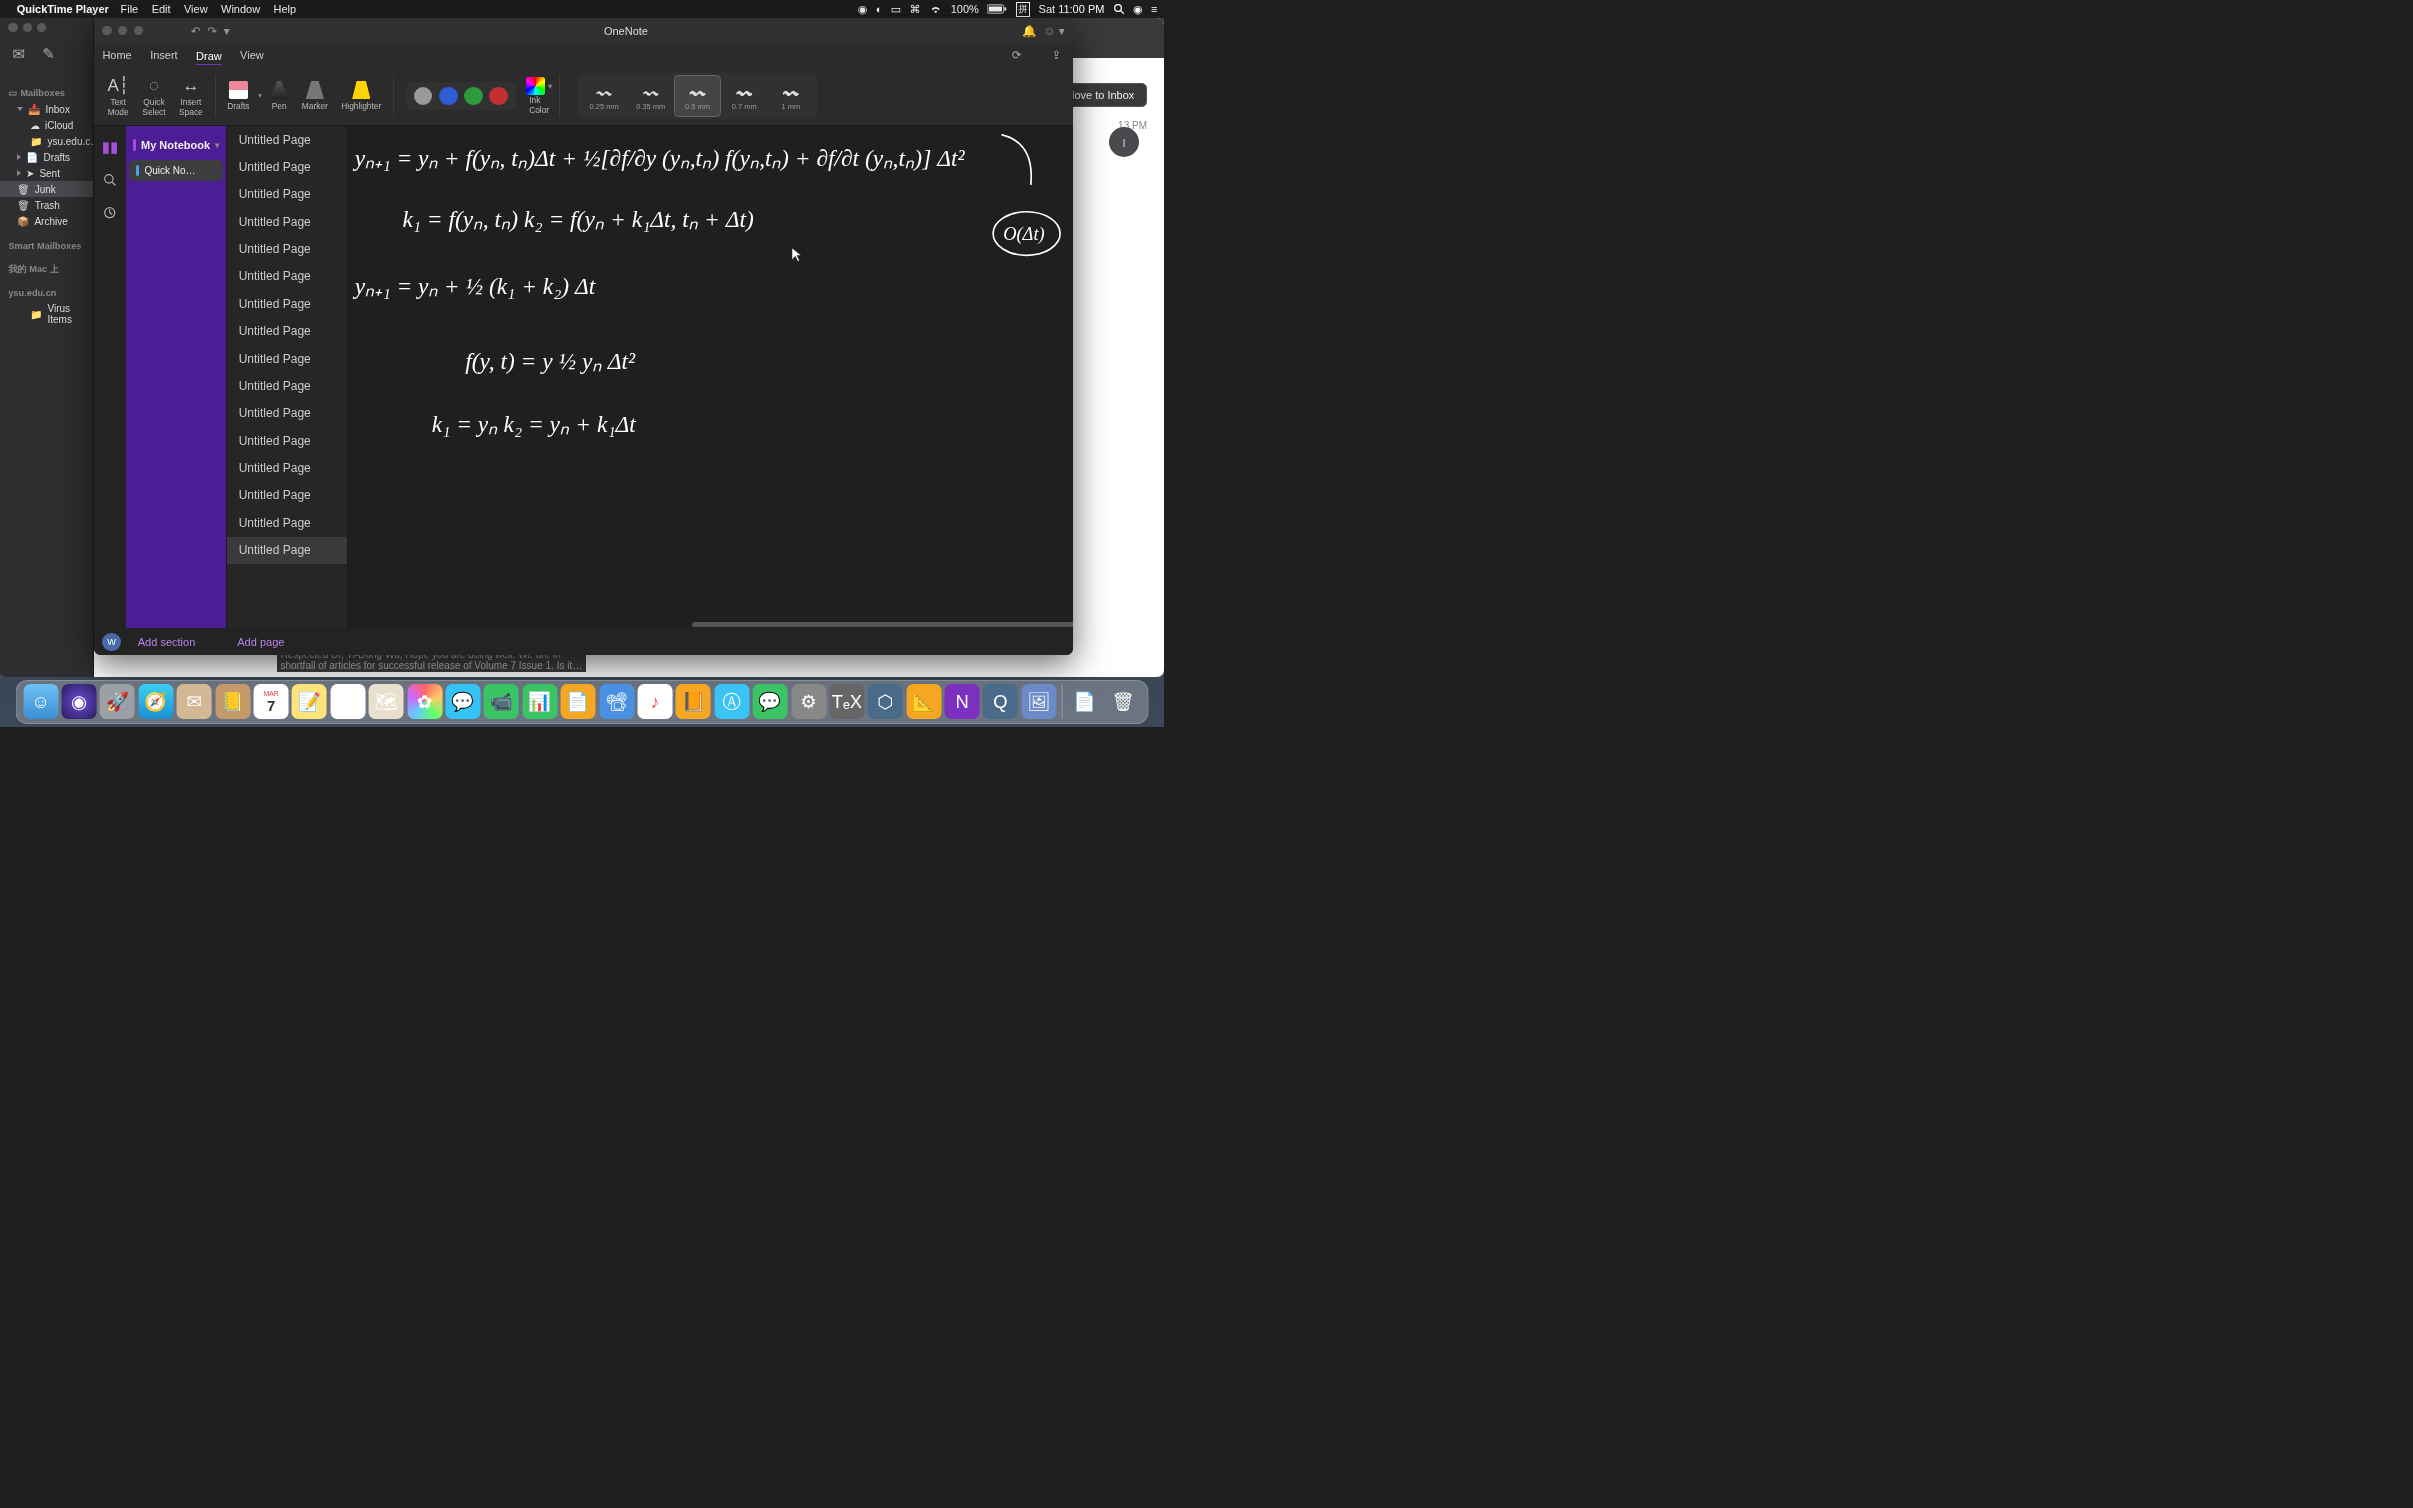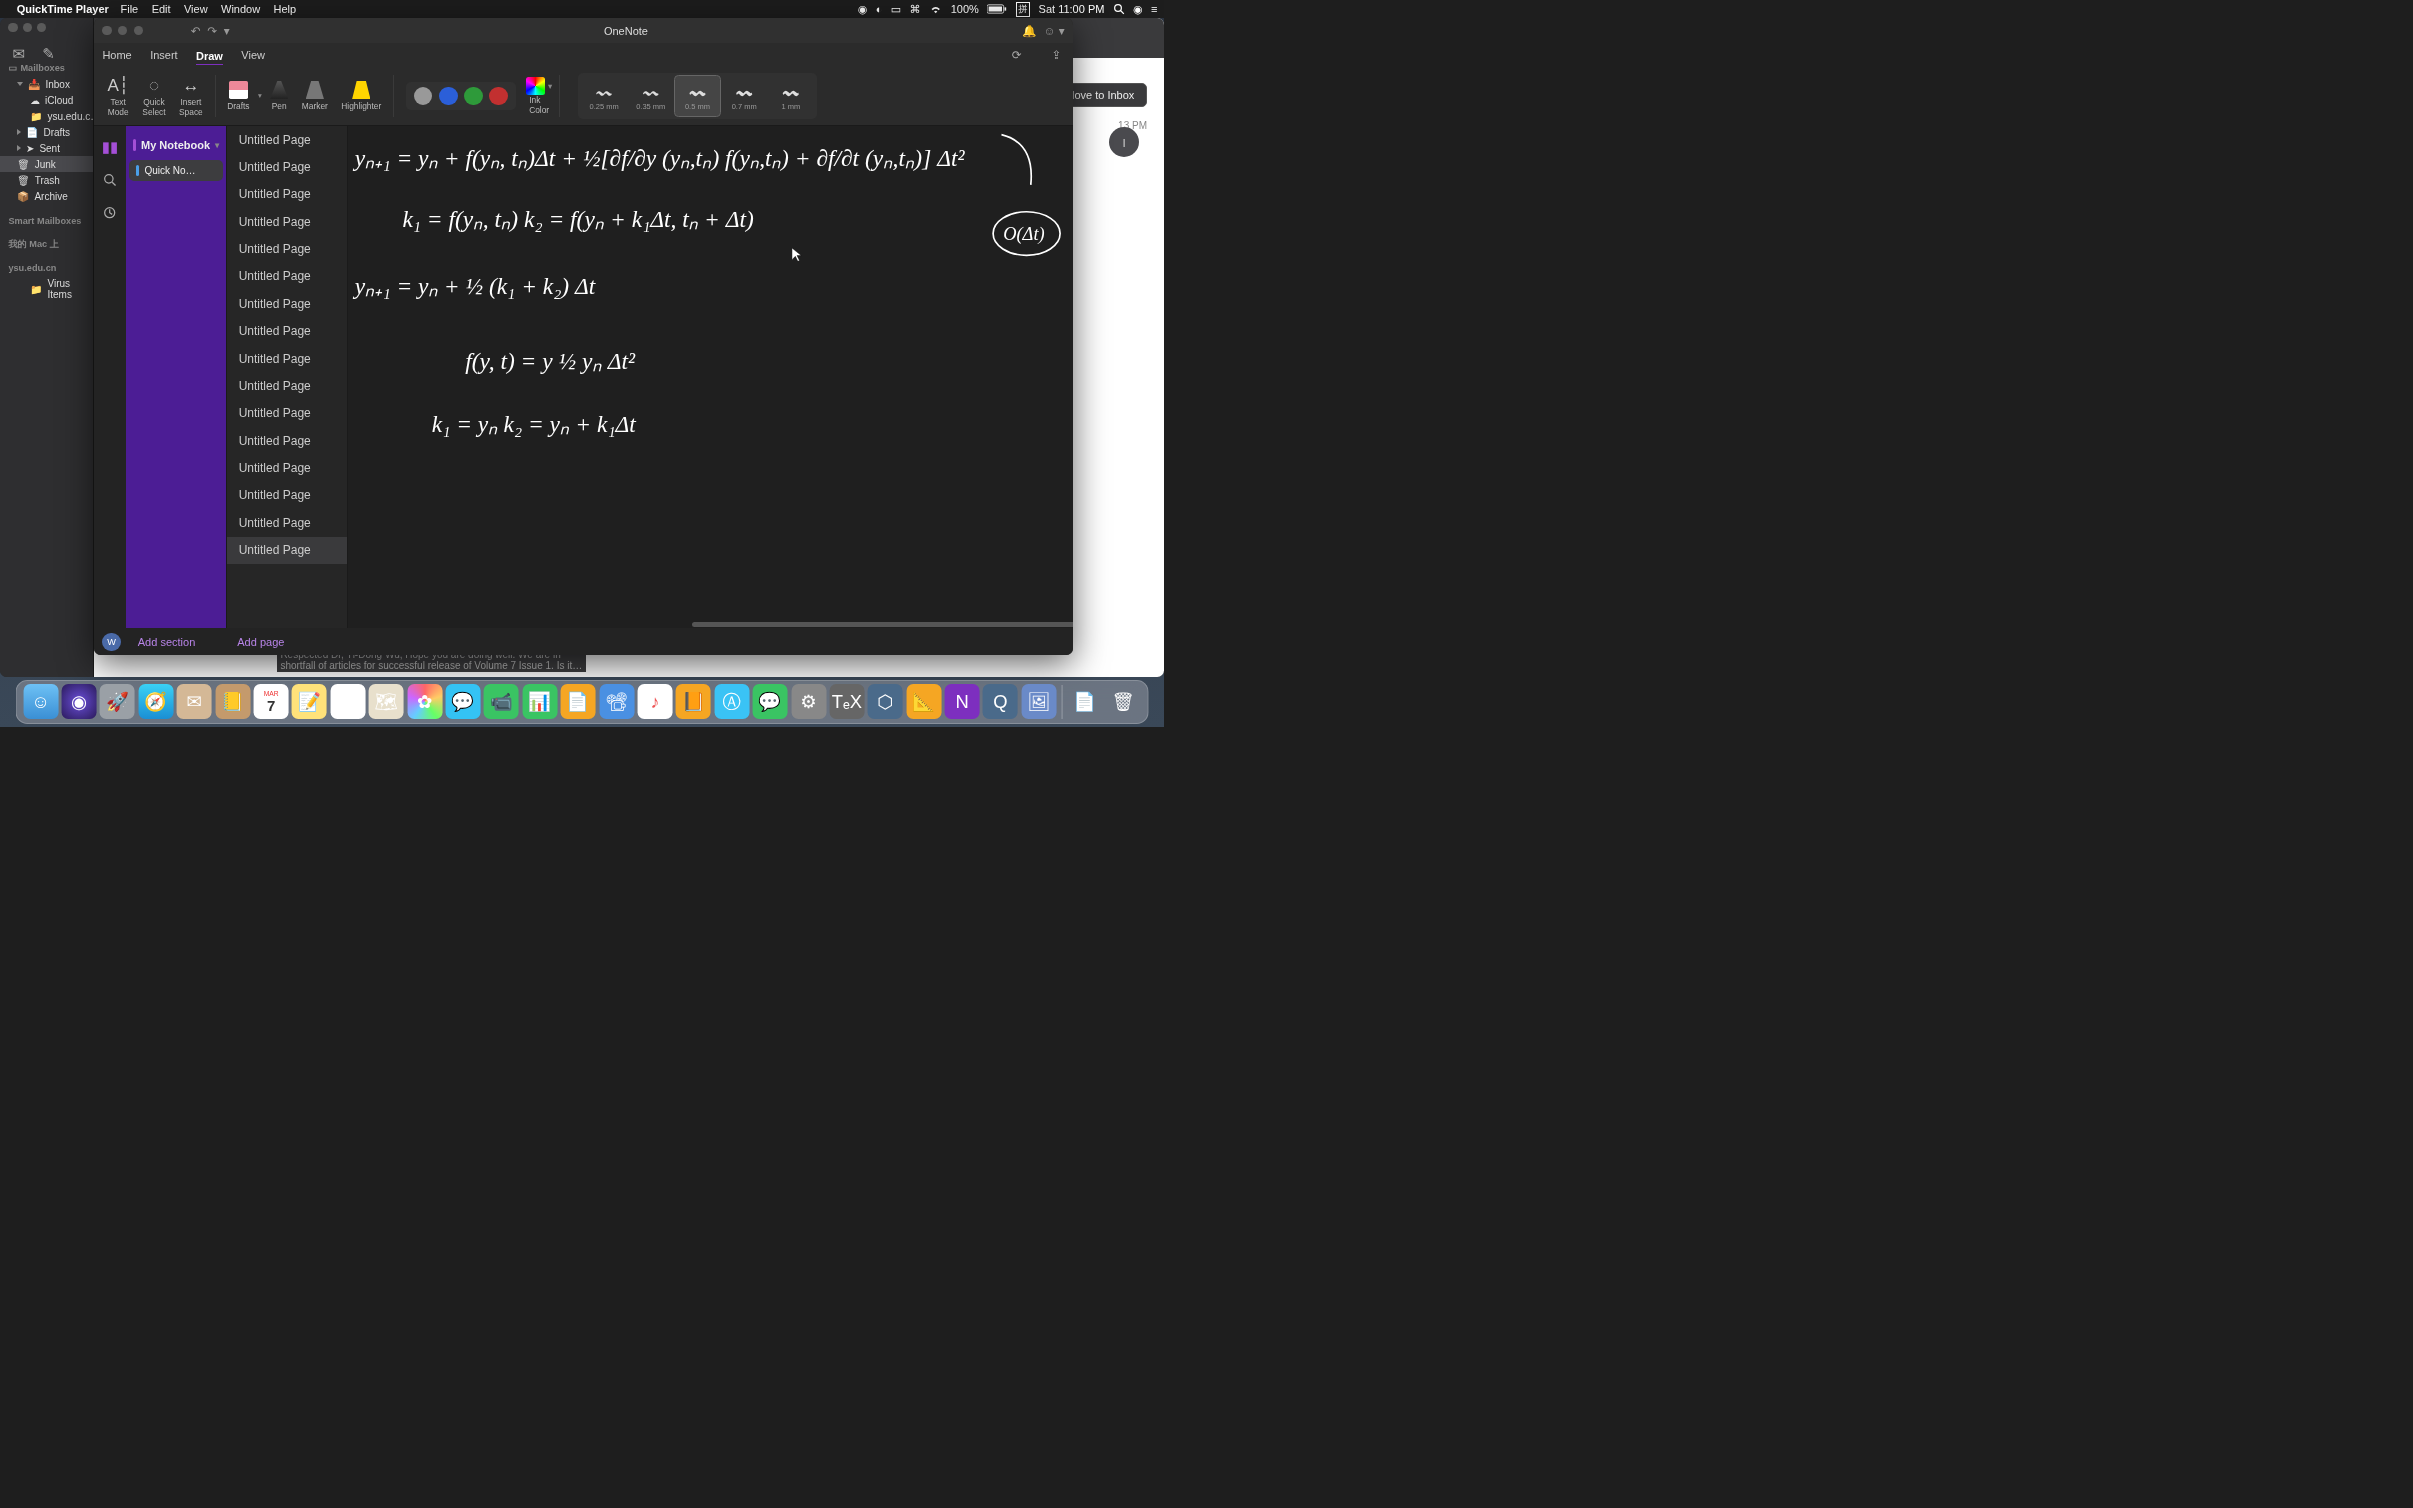--- a/index.html
+++ b/index.html
@@ -56,20 +56,21 @@
   border-radius: 6.7px;
   overflow: hidden;
   display: flex;
 }
 .mail-sidebar {
   width: 94px;
   background: #2e2e30;
   border-right: 0.8px solid #1a1a1a;
   color: #ccc;
   font-size: 10px;
+  padding-top: 25px;
 }
 .mail-titlebar {
   position: absolute; top:0; left:0; right:0; height: 18.4px;
   display:flex; align-items:center; gap:5px; padding-left:8.4px;
 }
 .traffic {
   width:9.2px; height:9.2px; border-radius:50%;
 }
 .tr-red{background:#5a5a5a}
 .tr-yellow{background:#5a5a5a}
@@ -145,21 +146,21 @@
   color:#ccc; font-size:11px;
 }
 .on-titlebar .title { flex:1; text-align:center; color:#ddd; }
 .on-titlebar .traffic { background:#5a5a5a; }
 .qat-icon { color:#999; font-size:11.7px; }
 .on-tabs {
   height: 23.5px; background:#2b2b2b;
   display:flex; align-items:center; padding-left:8.4px; gap:18.4px;
   color:#ccc; font-size:11px;
 }
-.on-tabs .tab.active { color:#fff; font-weight:700; 
+.on-tabs .tab.active { color:#fff; font-weight:400; 
   border-bottom:1.7px solid #7d2fbf; padding-bottom:2px; margin-bottom:-5px;}
 .on-tabs .spacer{flex:1}
 .on-tabs .ticon{color:#aaa; font-size:11.7px; margin-right:11.7px;}
 .on-ribbon {
   height: 59px; background:#2b2b2b;
   border-bottom:0.8px solid #1a1a1a;
   display:flex; align-items:center; padding:0 8.4px; gap:3.4px;
 }
 .rib-group { display:flex; flex-direction:column; align-items:center;
   color:#bbb; font-size:8.4px; padding:0 5px; text-align:center;}

